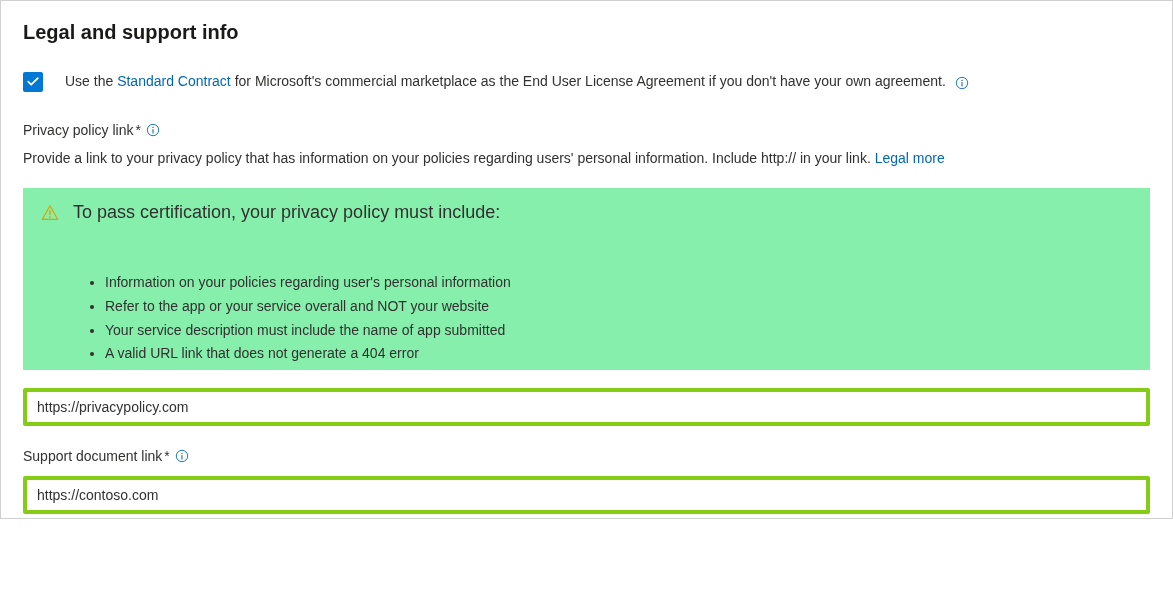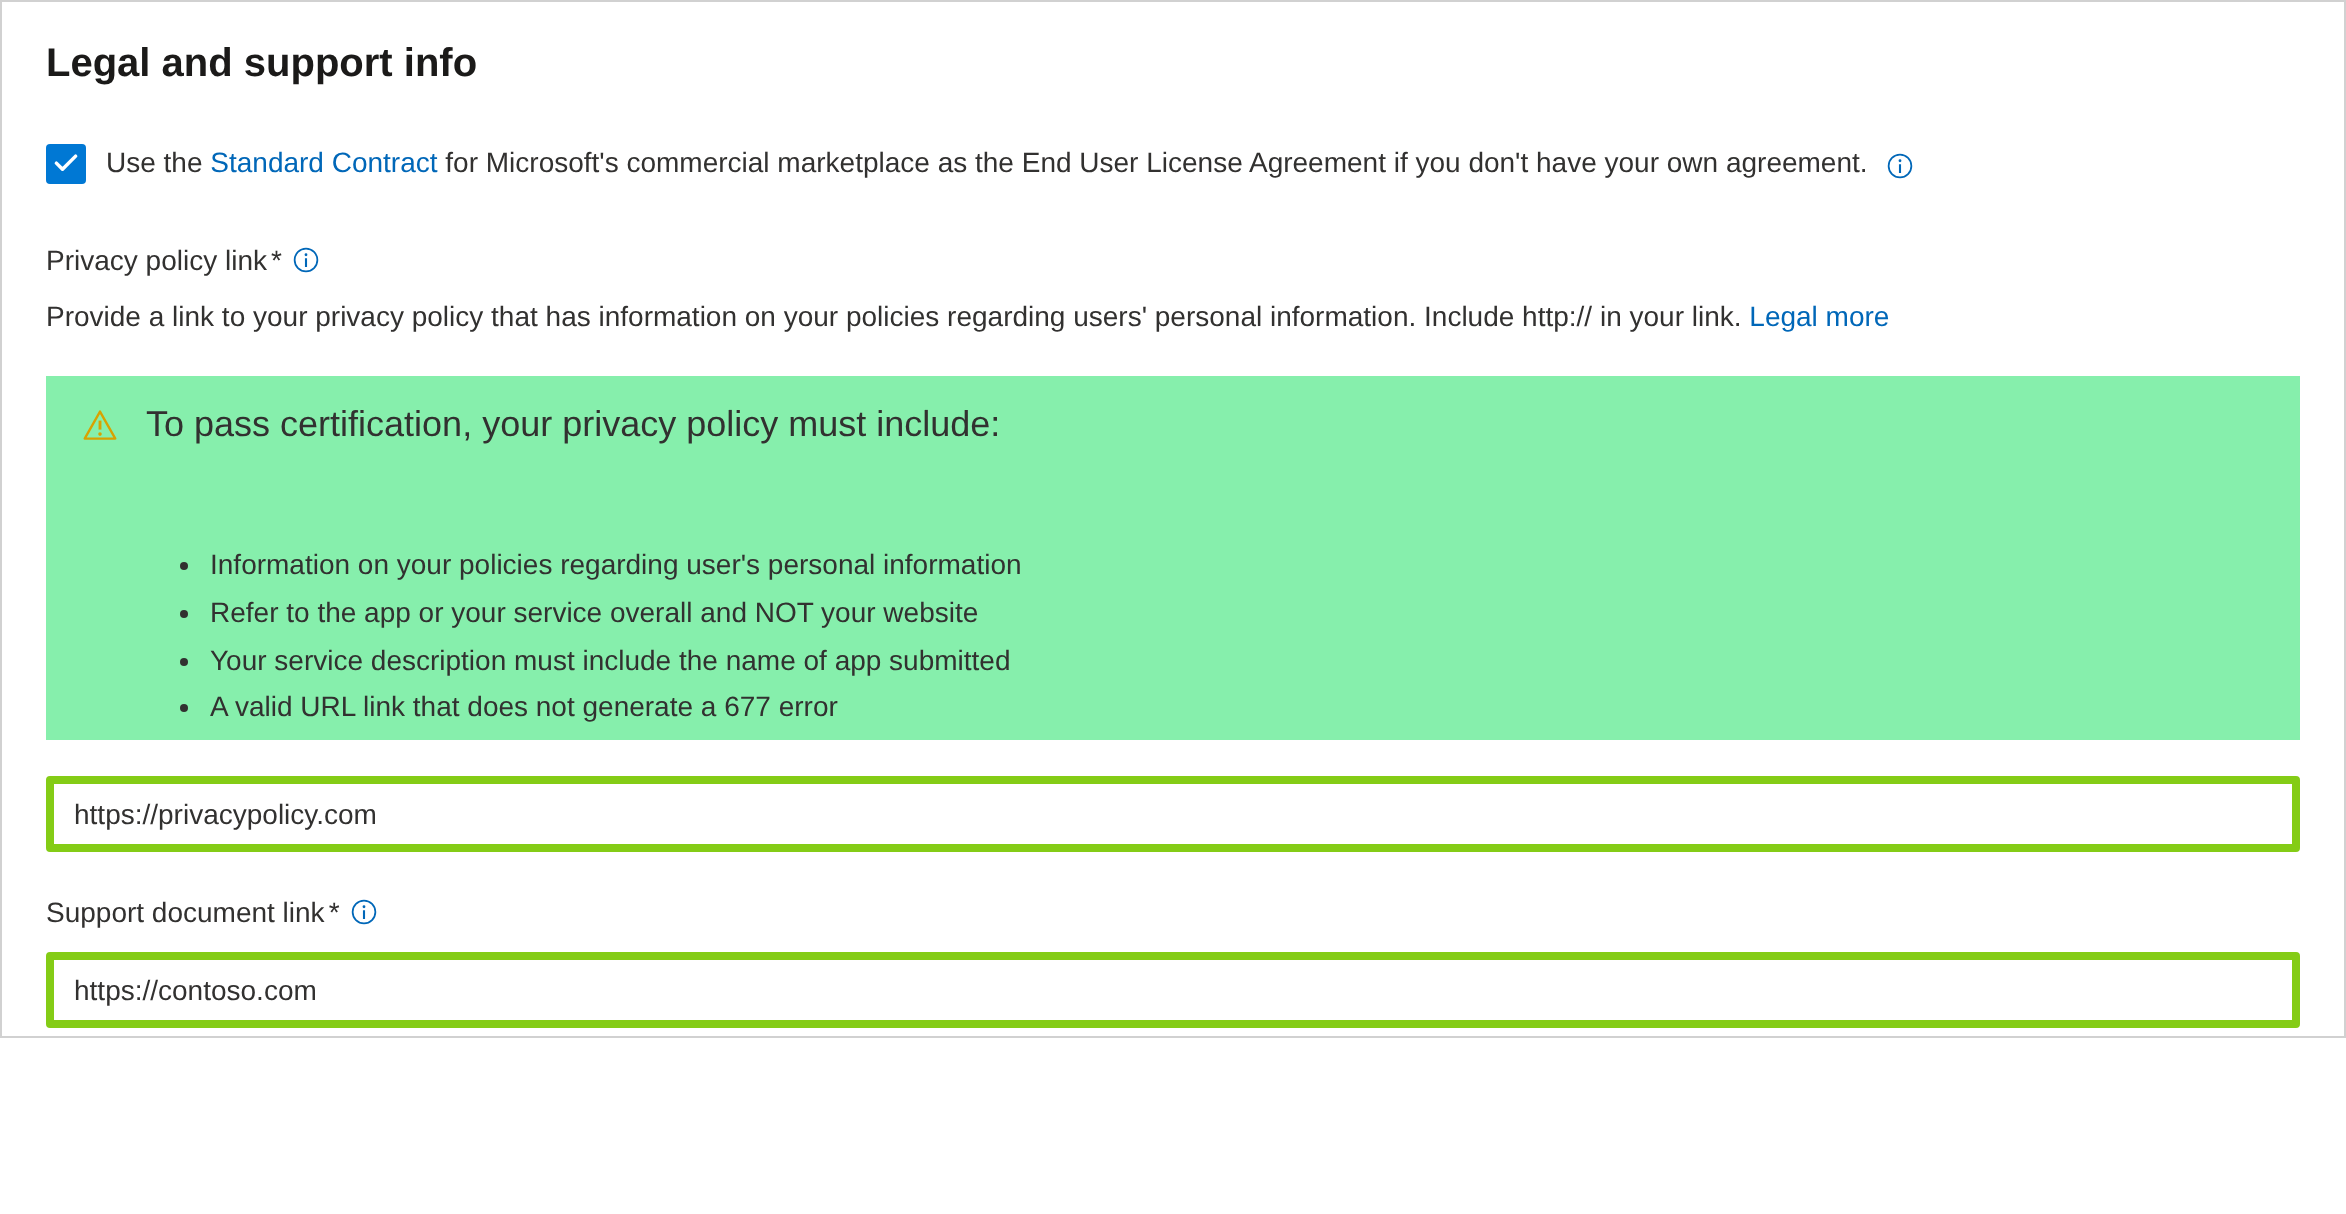--- a/index.html
+++ b/index.html
@@ -22,21 +22,21 @@
     }
     .heading {
       font-size: 20px;
       font-weight: 600;
       color: #1b1a19;
       margin-bottom: 28px;
     }
     .checkbox-row {
       display: flex;
       align-items: center;
-      gap: 10px;
+      gap: 22px;
       margin-bottom: 30px;
     }
     .checkbox {
       width: 20px;
       height: 20px;
       background: #0078d4;
       border-radius: 2px;
       display: flex;
       align-items: center;
       justify-content: center;
@@ -184,21 +184,21 @@
         <path d="M10 2 L18.5 17 L1.5 17 Z" stroke="#d8a200" stroke-width="1.3" fill="none" stroke-linejoin="round"></path>
         <rect x="9.2" y="7" width="1.6" height="5" fill="#d8a200"></rect>
         <circle cx="10" cy="14.5" r="1" fill="#d8a200"></circle>
       </svg>
       <span class="warning-title">To pass certification, your privacy policy must include:</span>
     </div>
     <ul class="warning-list">
       <li>Information on your policies regarding user's personal information</li>
       <li>Refer to the app or your service overall and NOT your website</li>
       <li>Your service description must include the name of app submitted</li>
-      <li>A valid URL link that does not generate a 677 error</li>
+      <li>A valid URL link that does not generate a 404 error</li>
     </ul>
   </div>
 
   <input type="text" class="text-input" value="https://privacypolicy.com" style="">
 
   <div class="field-label">
     <span>Support document link</span>
       <span class="required-star">*</span>
     <span class="info-icon">
       <svg viewBox="0 0 16 16">

